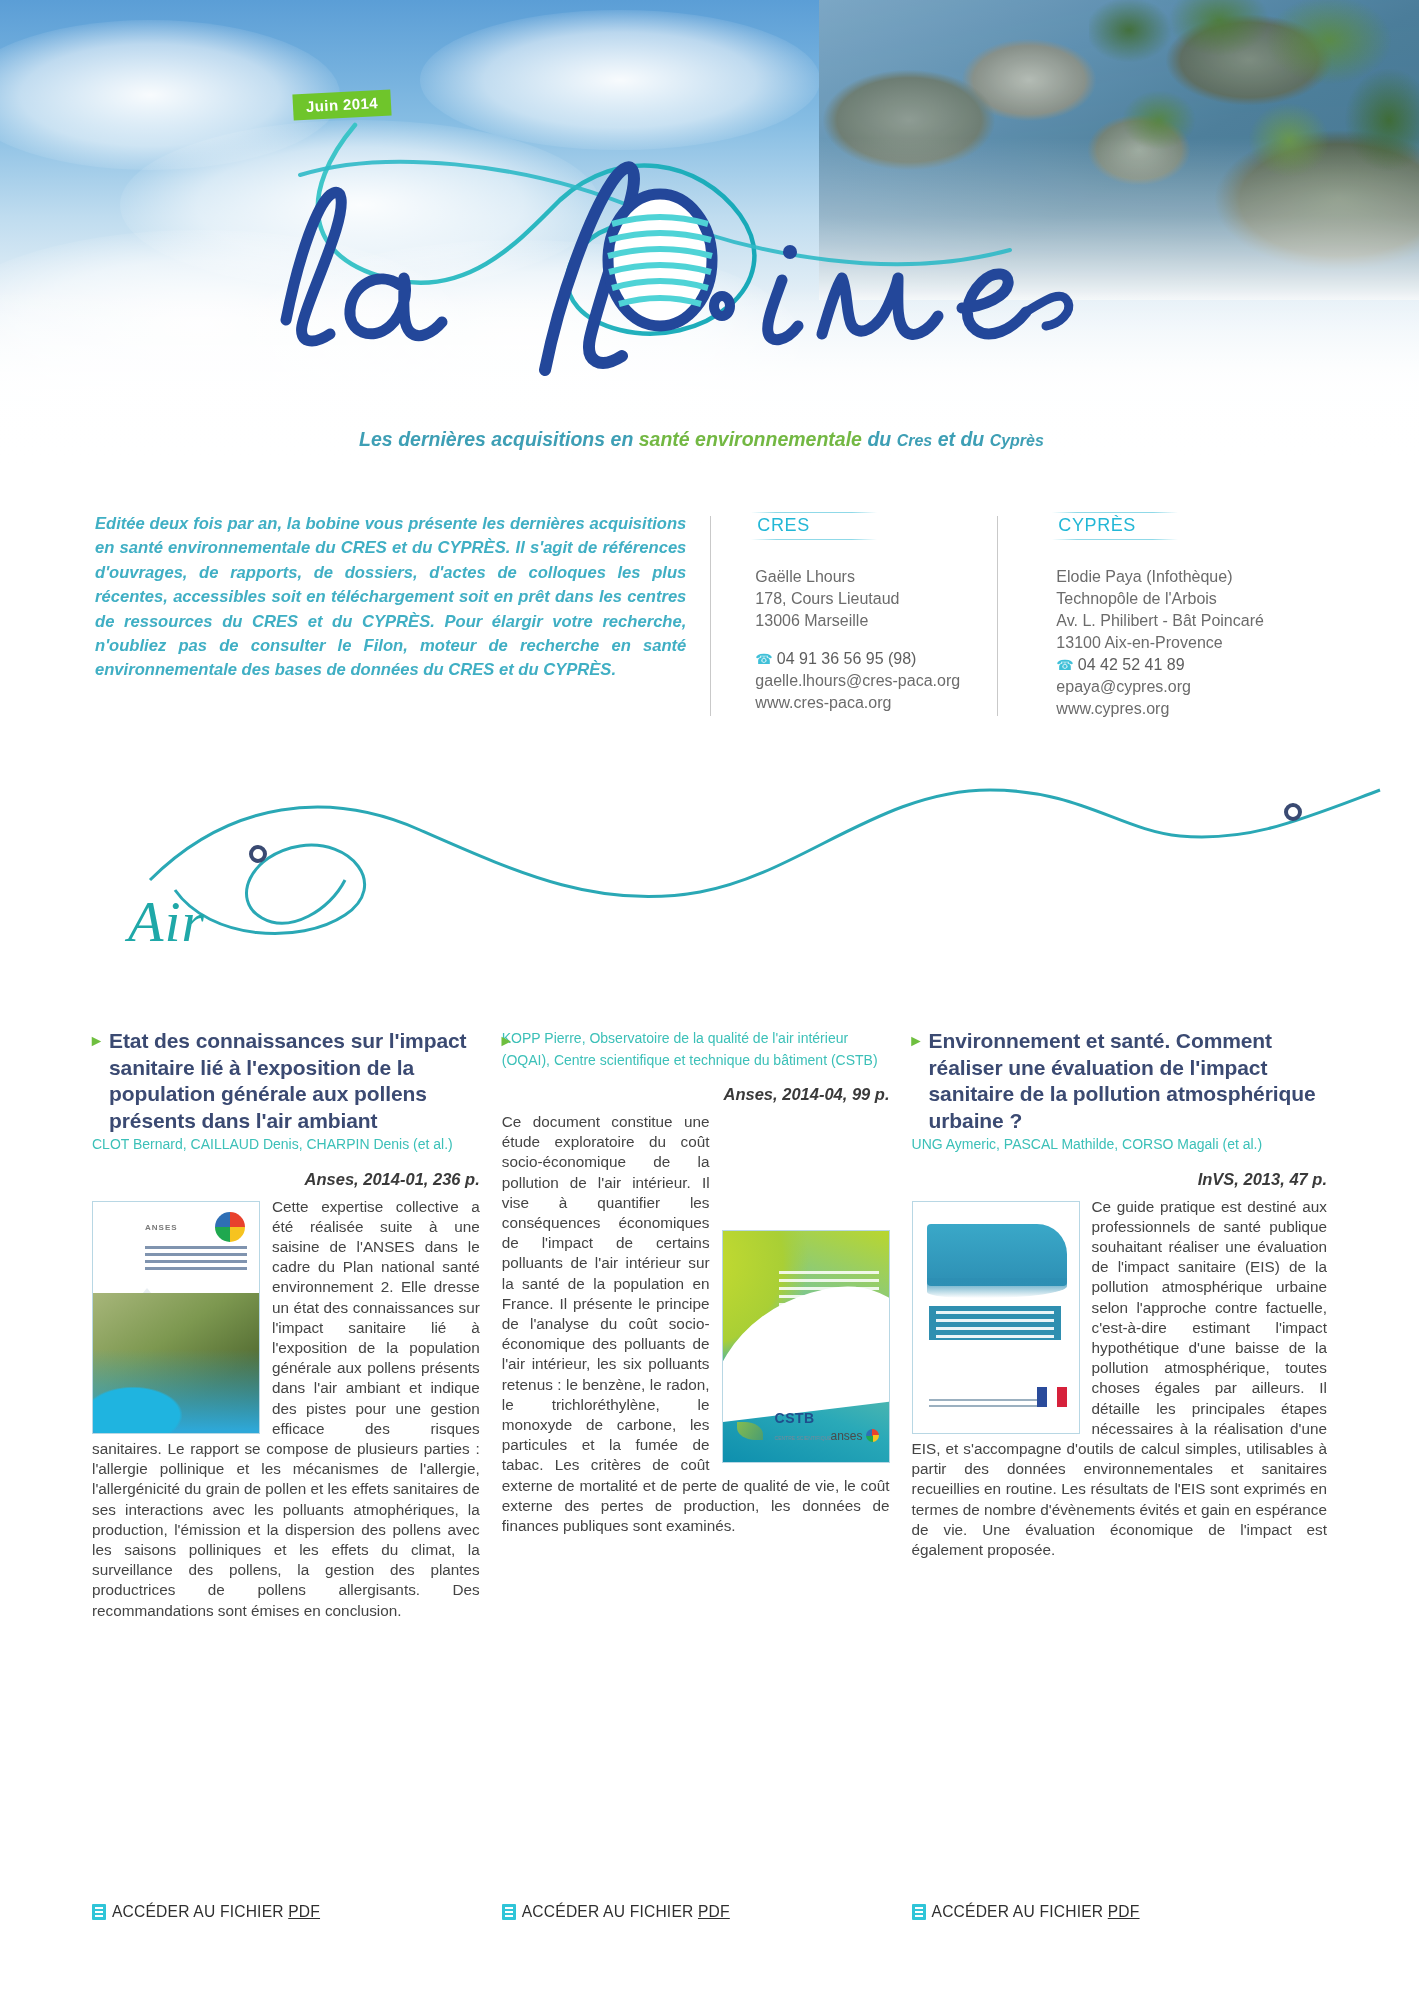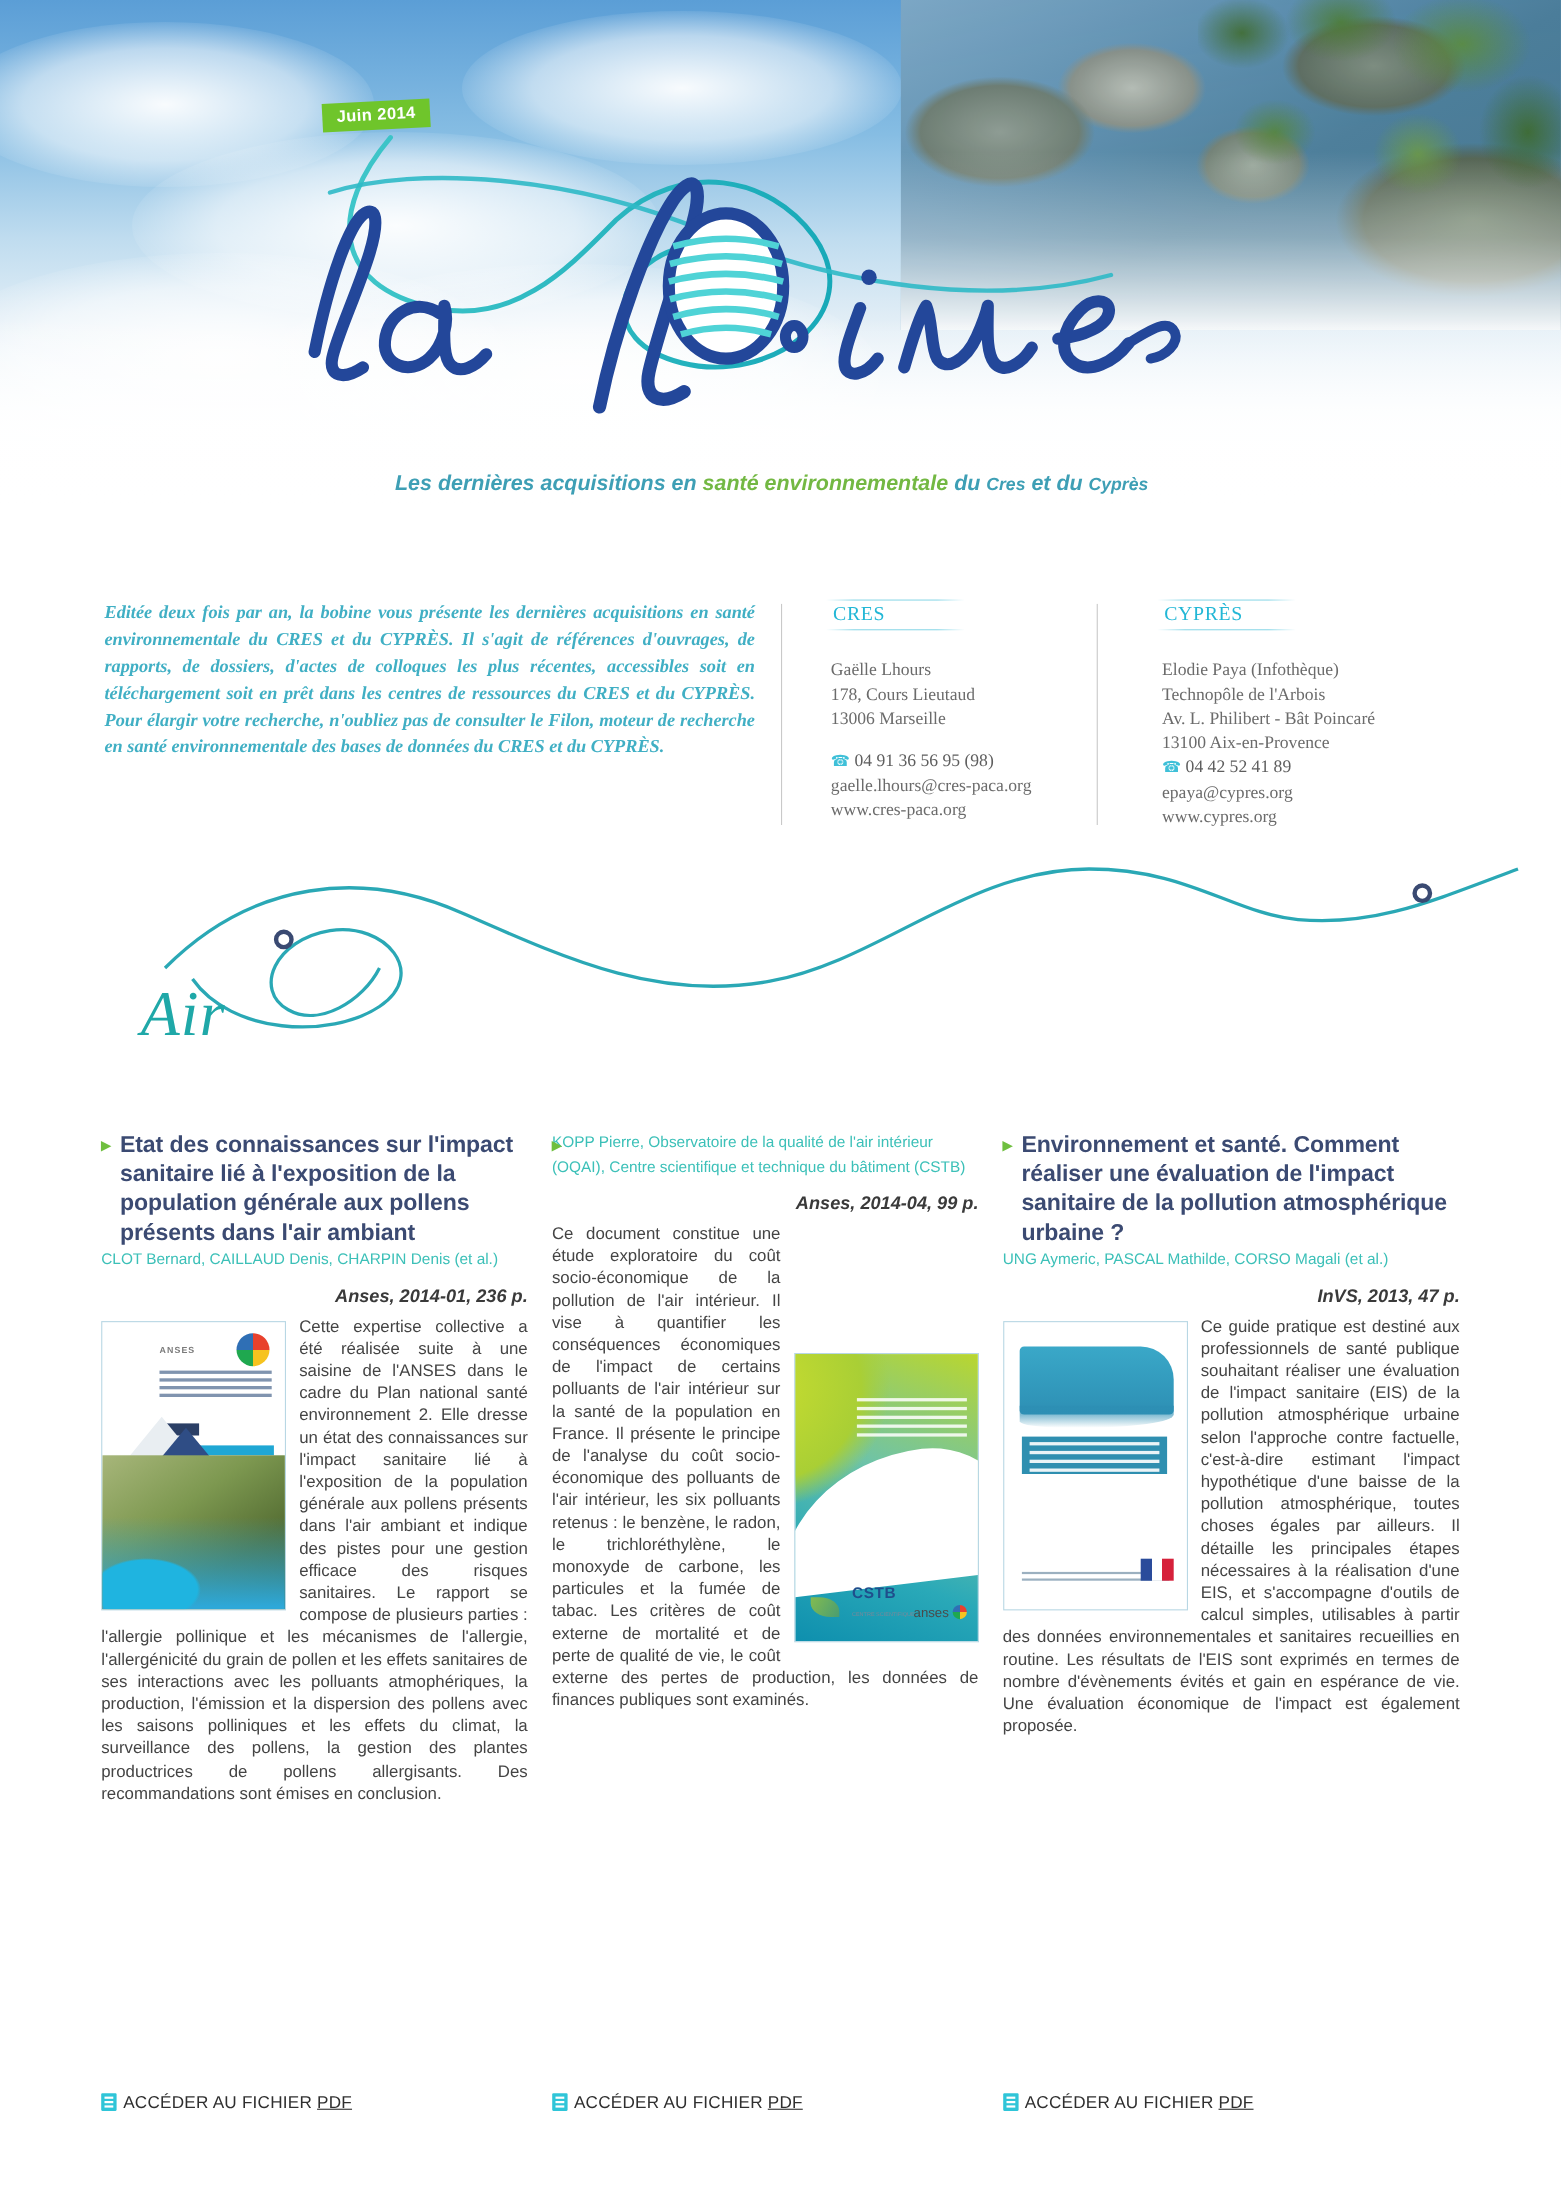--- a/index.html
+++ b/index.html
@@ -88,25 +88,24 @@
     z-index: 6;
     white-space: nowrap;
   }
   .tagline .t-blue { color: #3e9fb5; }
   .tagline .t-green { color: #73b843; }
   .tagline .sc { font-size: 16px; }
 
   
   .intro-band {
     position: absolute;
-    top: 545px; left: 0;
+    top: 512px; left: 0;
     width: 1419px;
     display: flex;
     padding: 0 95px;
-    font-family: Liberation Serif, serif;
   }
   .intro-text {
     width: 625px;
     color: #40afc4;
     font-size: 16.6px;
     line-height: 24.4px;
     font-style: italic;
     font-weight: bold;
     text-align: justify;
     padding-right: 24px;
@@ -197,21 +196,21 @@
     margin-top: 8px;
     color: #444444;
     font-size: 15.3px;
     line-height: 20.2px;
     text-align: justify;
   }
 
   
   .cover {
     float: left;
-    width: 168px; height: 263px;
+    width: 168px; height: 233px;
     margin: 4px 12px 4px 0;
     border: 1px solid #b8d7e4;
     background: #fff;
     position: relative;
     overflow: hidden;
   }
   .cover.right { float: right; margin: 4px 0 4px 12px; }
 
   
   .cov1 { background: linear-gradient(to bottom, #ffffff 0%, #ffffff 46%, #f2f6f2 47%, #6c8f4a 100%); }

